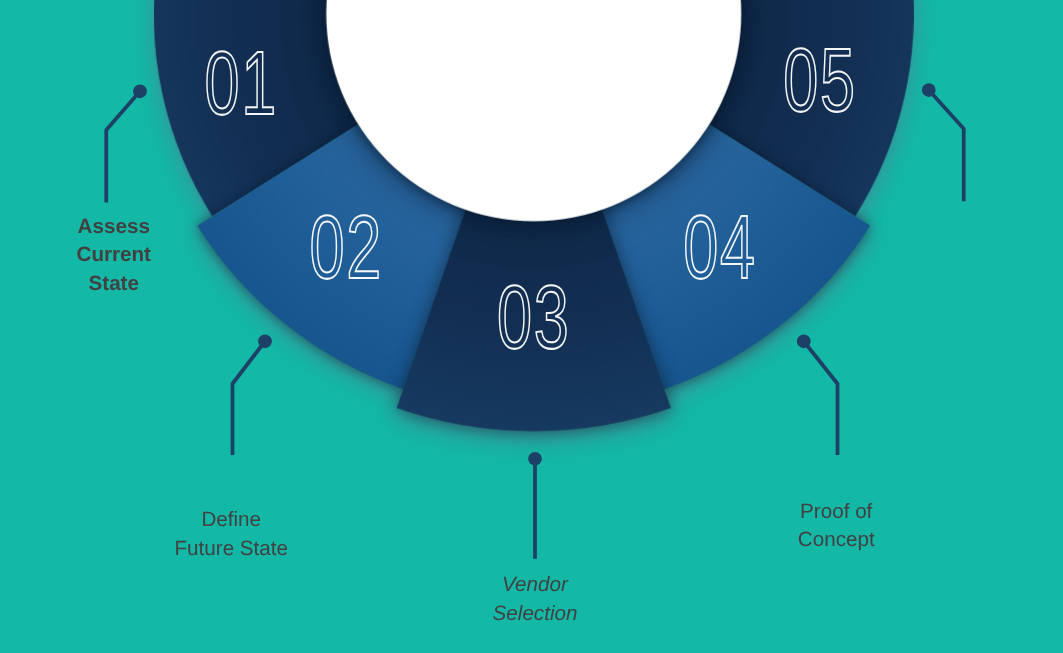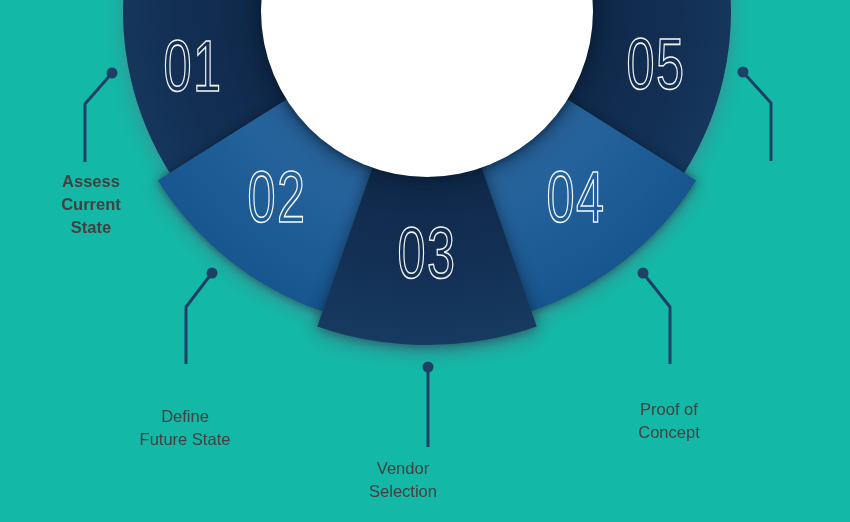--- a/index.html
+++ b/index.html
@@ -28,21 +28,21 @@
     text-anchor:middle;letter-spacing:2px;
   }
 
   .lbl{
     position:absolute;transform:translateX(-50%);
     text-align:center;white-space:pre-line;
     font-size:16.5px;line-height:23px;color:#414141;
   }
   .lbl1{left:91px;top:170px;font-weight:bold;}
   .lbl2{left:185px;top:377px;margin-top:28px;}
-  .lbl3{left:403px;top:457px;}
+  .lbl3{left:428px;top:457px;font-style:italic;}
   .lbl4{left:669px;top:398px;}
   .lbl5{left:771px;top:170px;}
 </style>
 </head>
 <body>
 
 <div class="stage">
 
   <svg width="850" height="522" viewBox="0 0 850 522">
     <defs>

